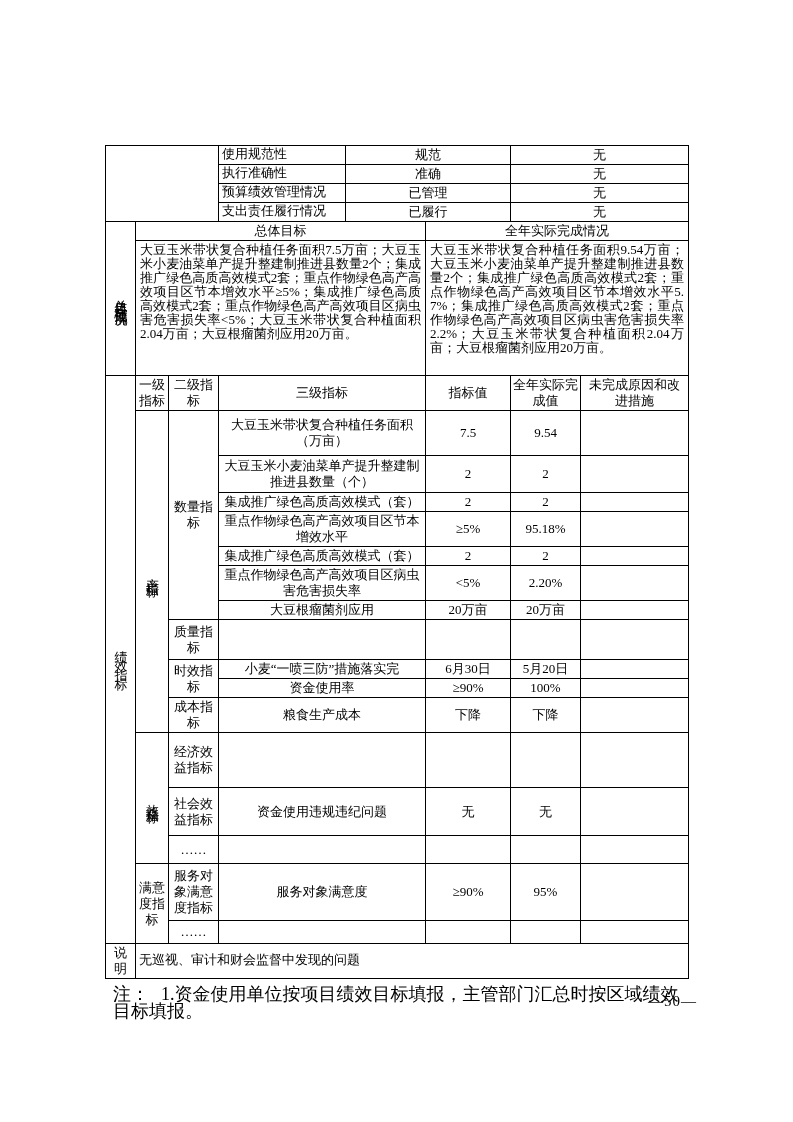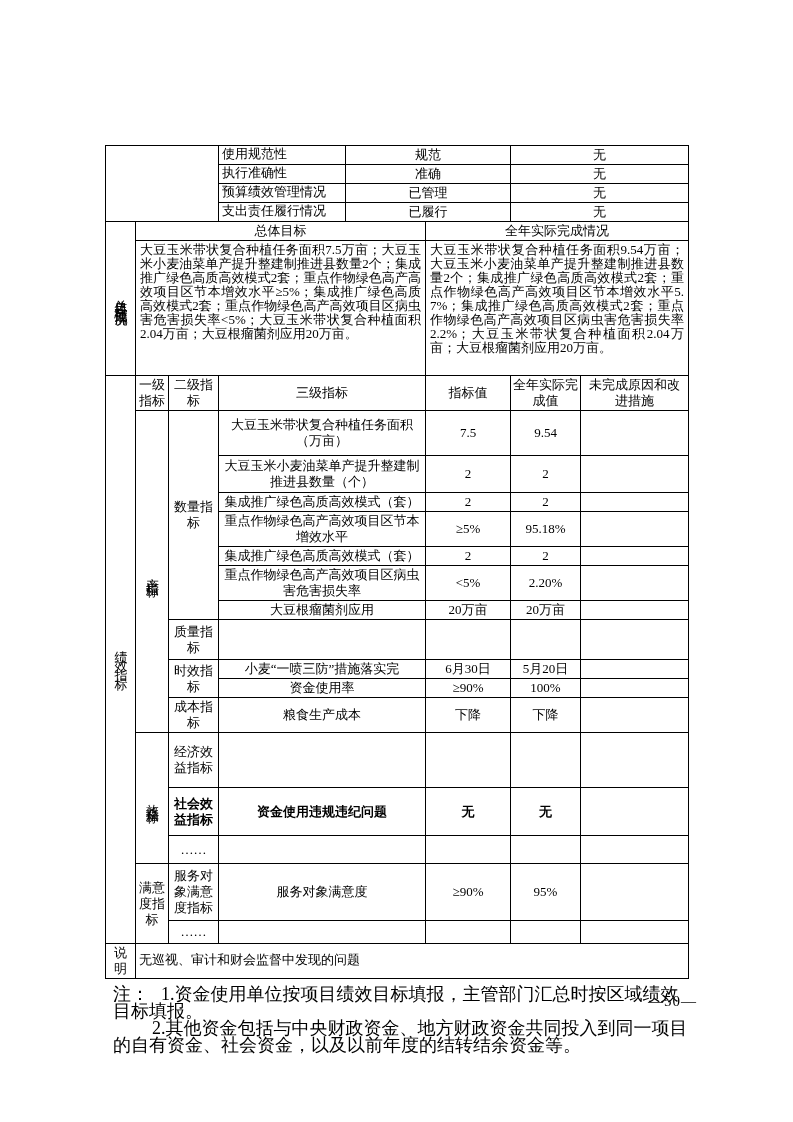--- a/index.html
+++ b/index.html
@@ -15,21 +15,21 @@
   td {
     border: 1px solid #000;
     font-size: 13px; line-height: 16px;
     text-align: center; vertical-align: middle;
     padding: 1px 3px; word-break: break-all;
   }
   tr.rh17 { height: 17px; }  tr.rh30 { height: 30px; }
   tr.rh45 { height: 45px; }  tr.rh37 { height: 37px; }
   tr.rh18 { height: 18px; }  tr.rh35 { height: 35px; margin-top: 16px; }
   tr.rh40 { height: 40px; }  tr.rh20 { height: 20px; }
-  tr.rh55 { height: 55px; }  tr.rh48 { height: 48px; font-weight: bold; }
+  tr.rh55 { height: 55px; }  tr.rh48 { height: 48px; }
   tr.rh28 { height: 28px; }  tr.rh57 { height: 57px; }
   tr.rh23 { height: 23px; }  tr.rh135 { height: 135px; }
   .txt-left { text-align: left; font-family: Liberation Mono, monospace; }
   .goal-text {
     text-align: justify; vertical-align: top;
     padding: 2px 4px; line-height: 14px; font-size: 13px;
   }
   .vert {
     writing-mode: vertical-lr; text-orientation: upright;
     display: inline-block; letter-spacing: 2px;
@@ -220,17 +220,16 @@
 
       <tr class="rh18">
         <td>说明</td>
         <td colspan="7" class="txt-left">无巡视、审计和财会监督中发现的问题</td>
       </tr>
     </tbody>
   </table>
 
   <div class="notes">
     <p class="note"><span class="note-prefix">注：</span><span>1.资金使用单位按项目绩效目标填报，主管部门汇总时按区域绩效目标填报。</span></p>
-    <p class="note note-indent"><span>2.其他资金包括与中央财政资金、地方财政资金共同投入到同一项目的自有资金、社会资金，以及以前年度的结转结余资金等。</span></p>
   </div>
 </div>
 
 <div class="page-number">—50—</div>
 
 </body></html>

